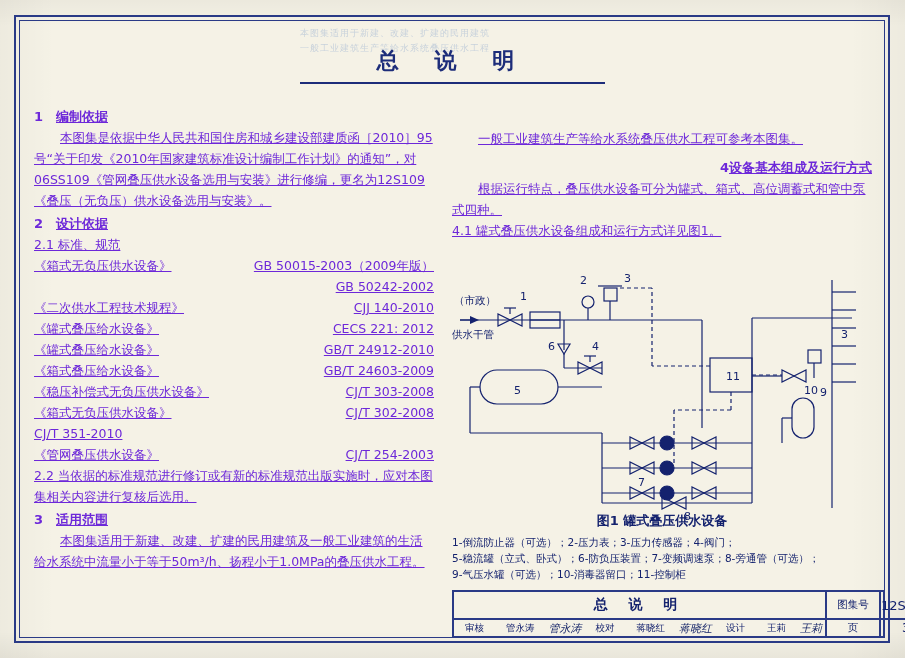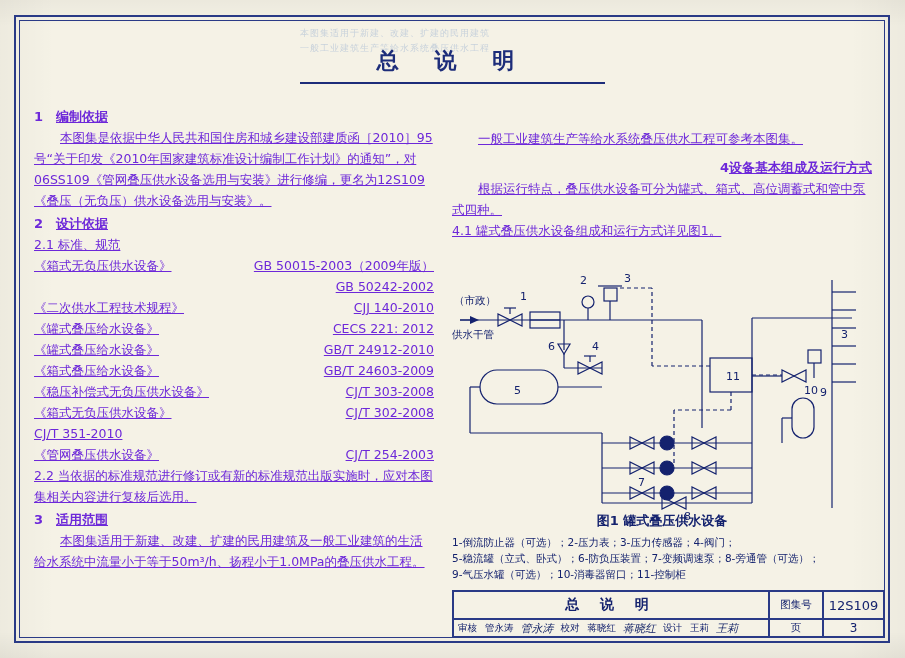--- a/index.html
+++ b/index.html
@@ -74,21 +74,21 @@
     border:2px solid #2a3a86;box-sizing:border-box;
     display:flex;
   }
   .tb-left{flex:0 0 314px;border-right:2px solid #2a3a86;display:flex;flex-direction:column;}
   .tb-title{
     flex:0 0 26px;display:flex;align-items:center;justify-content:center;
     font-size:14px;font-weight:bold;color:#14226e;letter-spacing:8px;
     border-bottom:2px solid #2a3a86;
   }
   .tb-sign{flex:1;display:flex;align-items:center;font-size:9.5px;color:#14226e;}
-  .tb-sign .cell{display:flex;align-items:center;height:100%;padding:0 4px;white-space:nowrap;}
+  .tb-sign .cell{display:flex;align-items:center;height:100%;padding:0 11px;white-space:nowrap;}
   .tb-sign .lbl{color:#14226e;}
   .tb-sign .hand{
     font-family:"DejaVu Serif","Liberation Serif",serif;
     color:#1b2a6b;font-size:11px;padding:0 3px;font-style:italic;
   }
   .tb-right{flex:1;display:flex;flex-direction:column;}
   .tb-r-top{flex:0 0 26px;display:flex;border-bottom:2px solid #2a3a86;}
   .tb-r-bot{flex:1;display:flex;}
   .tb-cellA{flex:0 0 52px;border-right:2px solid #2a3a86;display:flex;align-items:center;justify-content:center;font-size:10.5px;color:#14226e;}
   .tb-cellB{flex:1;display:flex;align-items:center;justify-content:center;font-size:13px;font-weight:normal;color:#14226e;}

